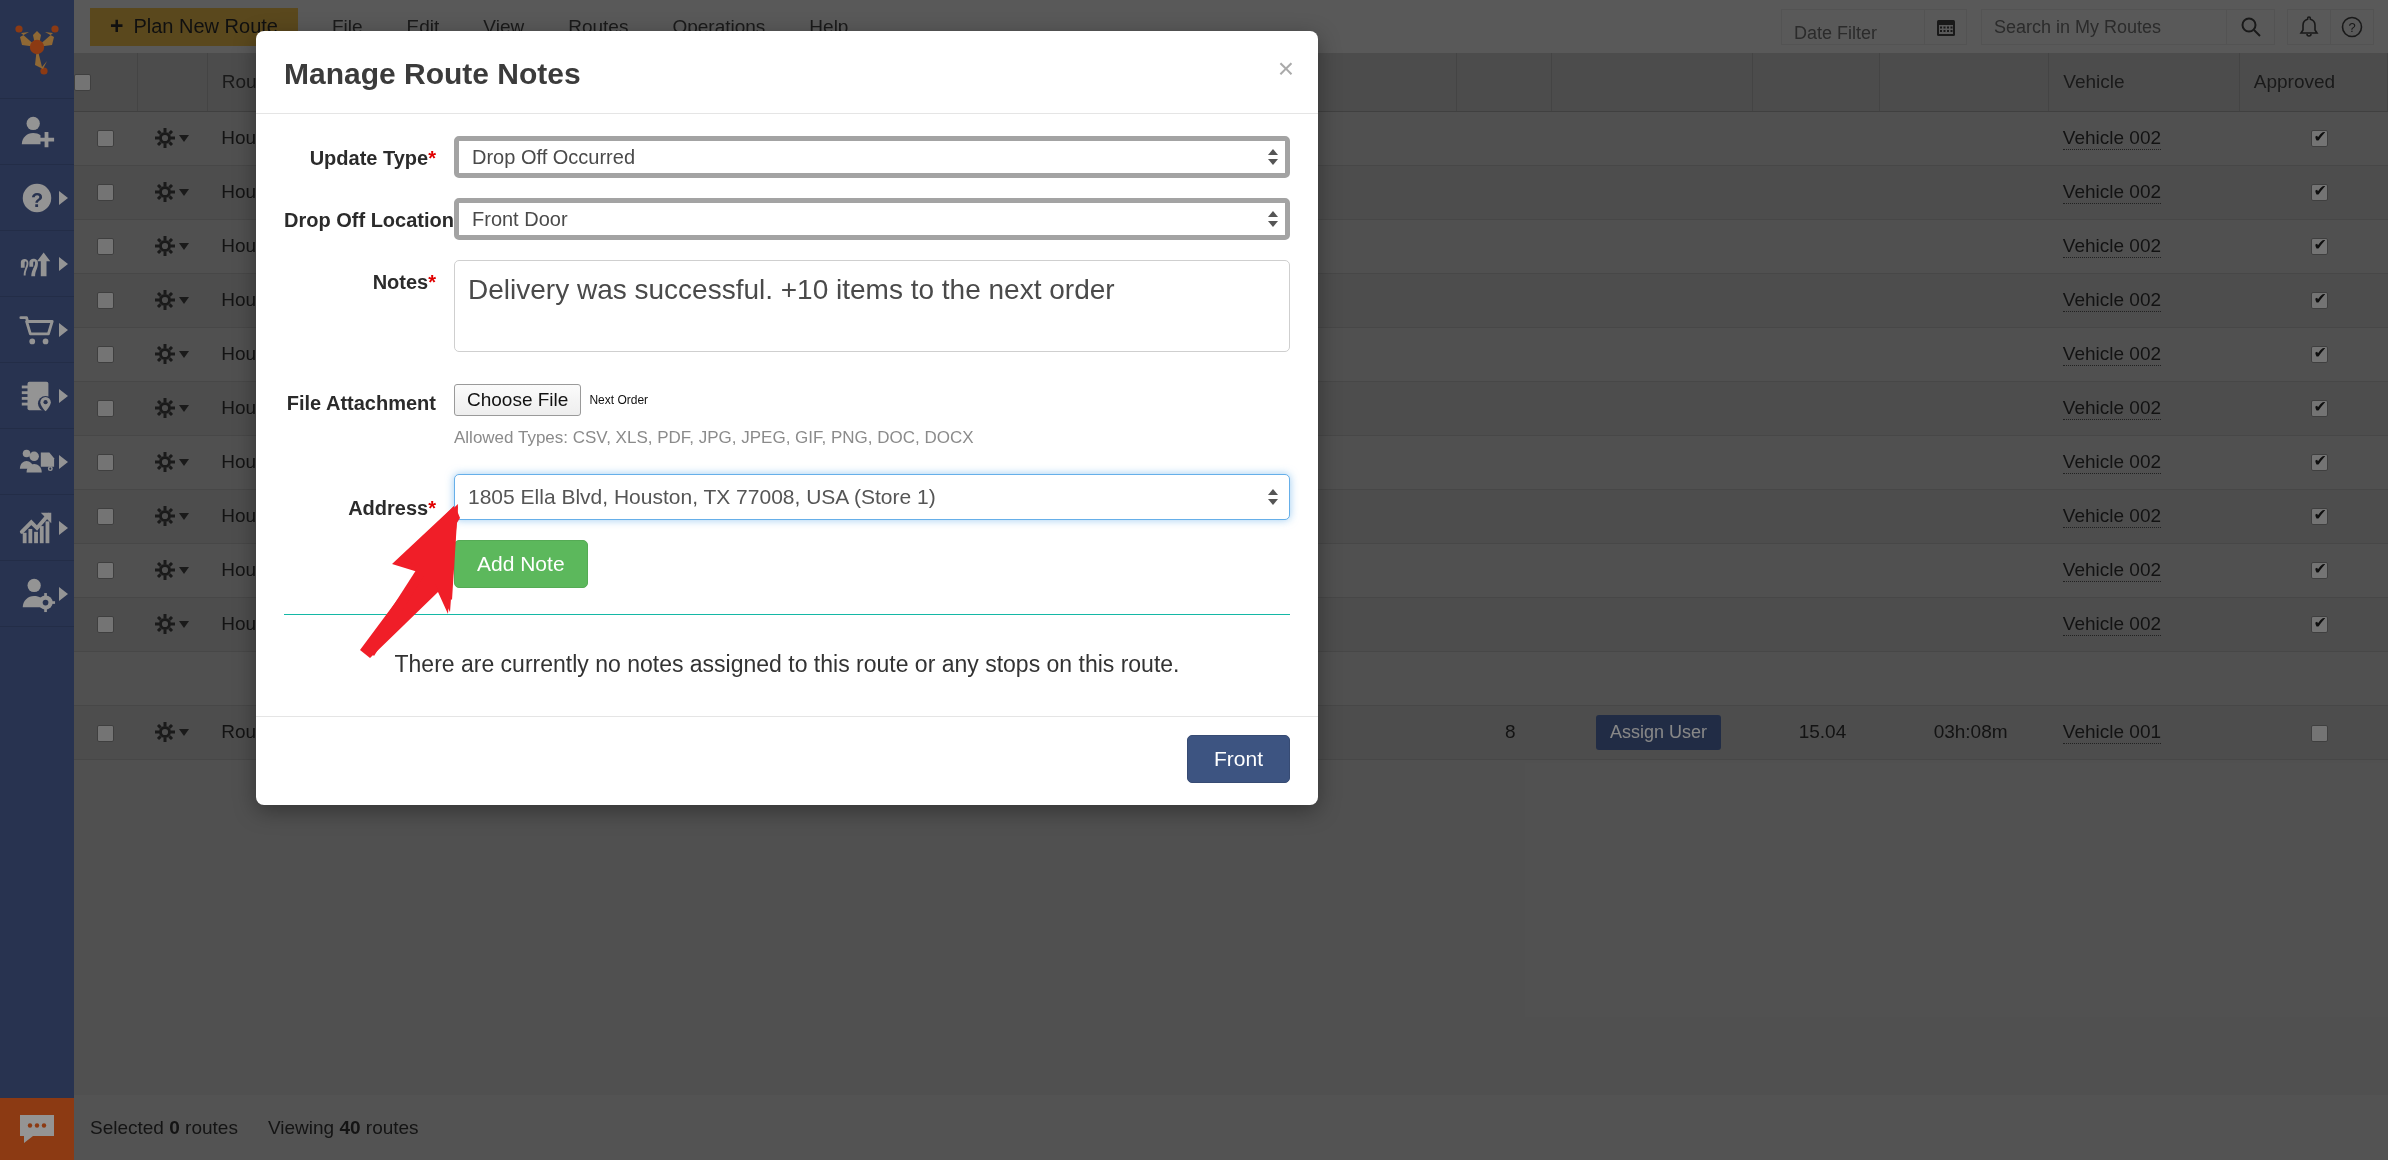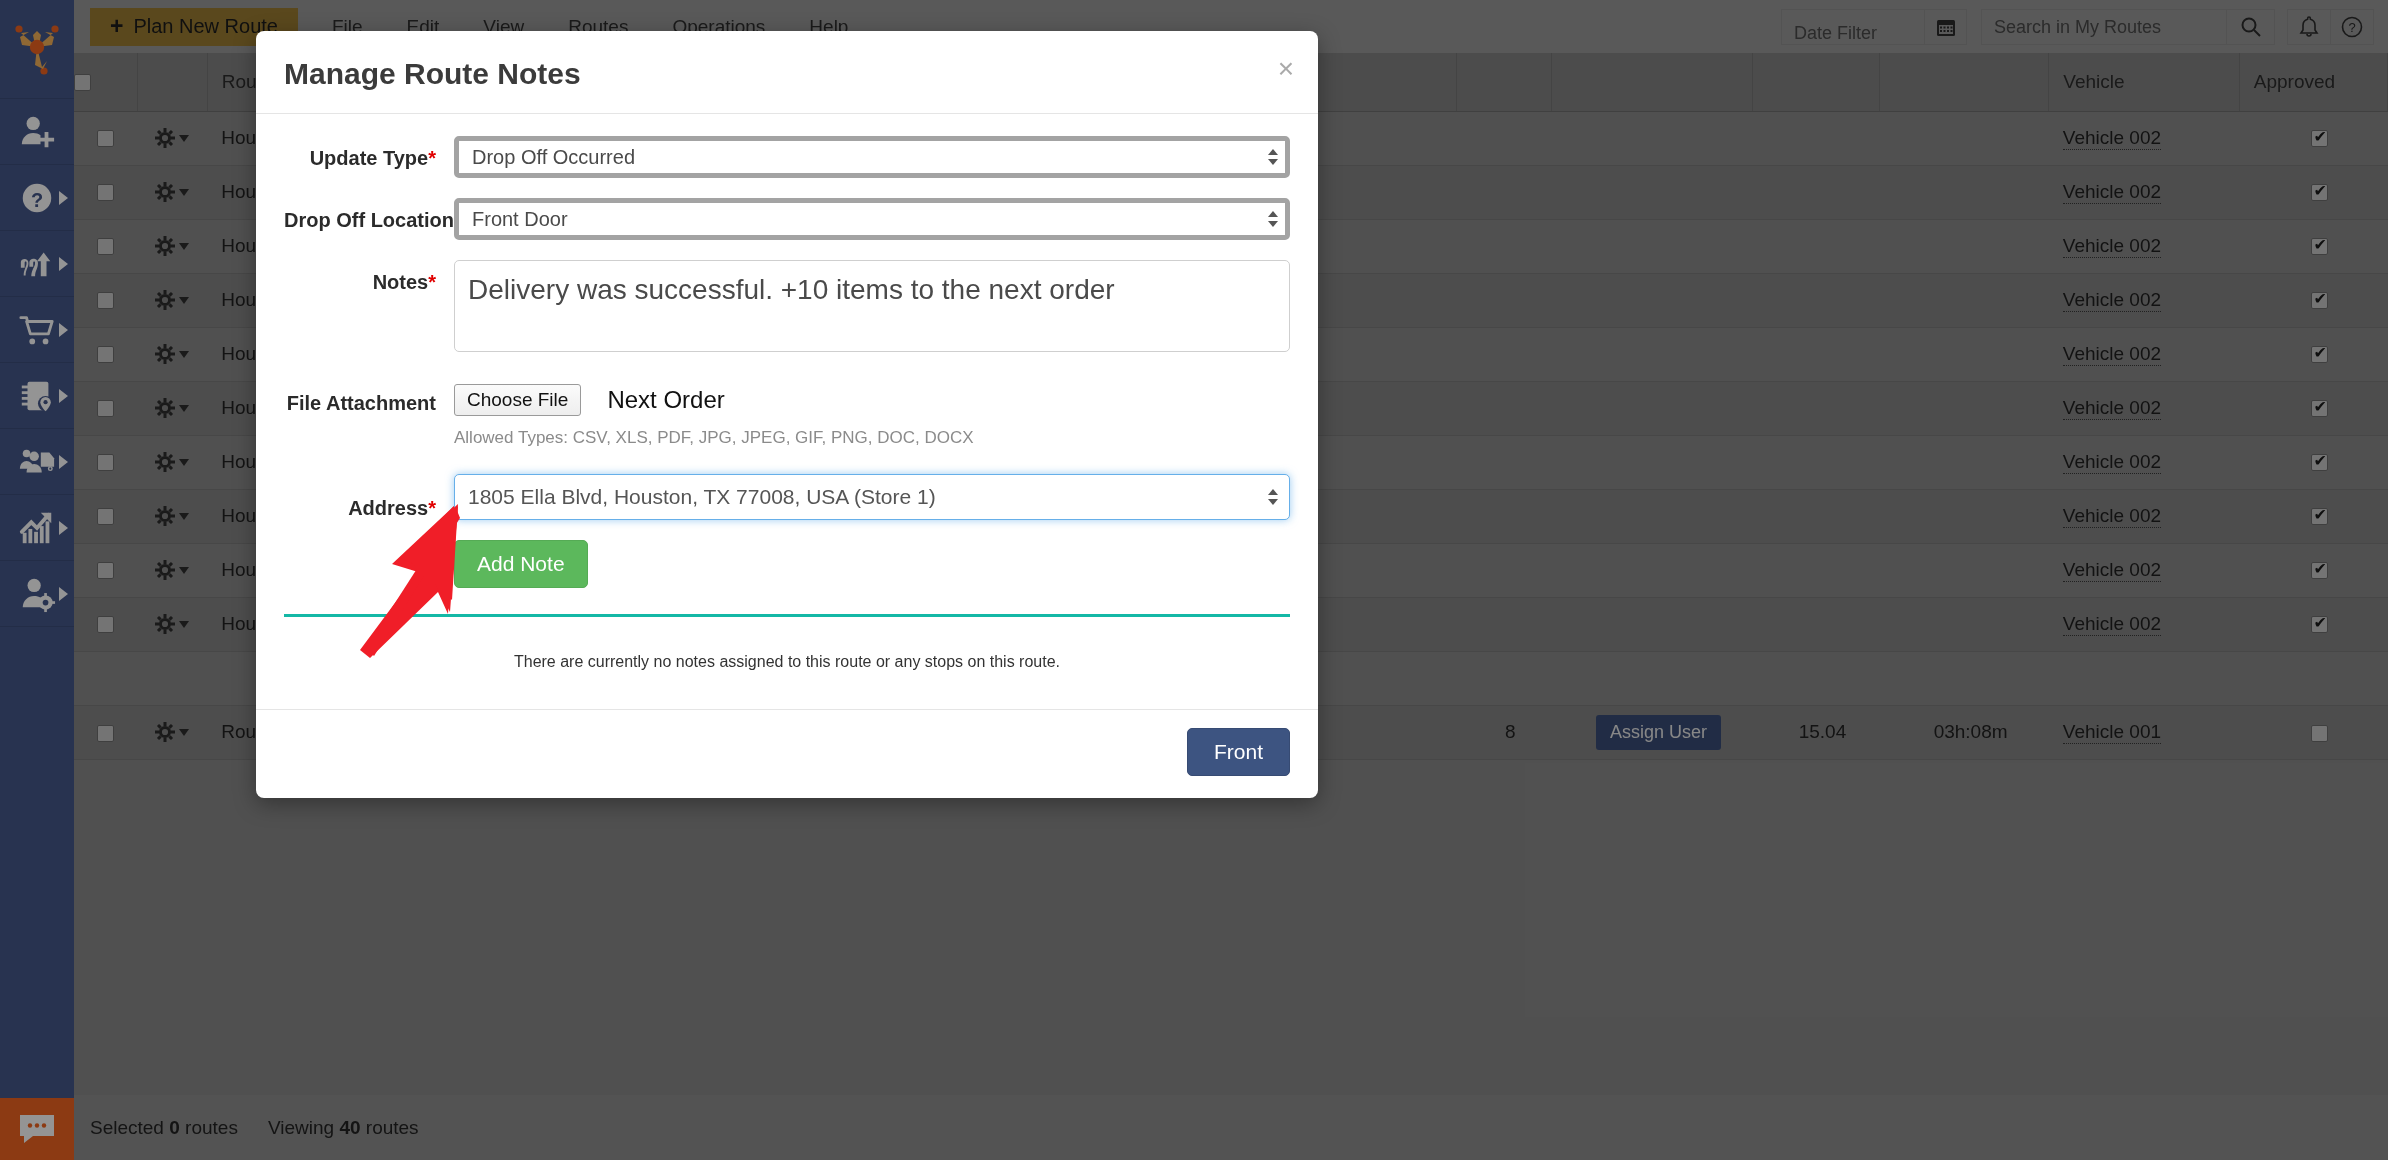--- a/index.html
+++ b/index.html
@@ -386,23 +386,23 @@
     border: 1px solid #9a9a9a;
     background: #eeeeee;
     background: linear-gradient(#fbfbfb, #eeeeee);
     border-radius: 3px;
     font-size: 19px;
     color: #111;
     padding: 4px 12px;
     cursor: pointer;
   }
   .file-name {
-    font-size: 24px;
+    font-size: 12px;
     color: #111;
-    margin-left: 26px;
+    margin-left: 8px;
     white-space: nowrap;
   }
   .allowed-types {
     font-size: 17px;
     color: #8b8b8b;
     margin-top: 12px;
   }
 
   .addnote-row {
     display: flex;
@@ -414,25 +414,25 @@
     border: 1px solid #55ab55;
     color: #ffffff;
     font-size: 21px;
     padding: 11px 22px;
     border-radius: 5px;
     cursor: pointer;
     font-family: "Liberation Sans", sans-serif;
   }
 
   .notes-empty {
-    border-top: 3px solid #14b8a6;
+    border-top: 1px solid #14b8a6;
     margin-top: 26px;
     padding: 36px 10px 30px 10px;
     text-align: center;
-    font-size: 16px;
+    font-size: 23px;
     color: #333;
   }
   .modal-footer {
     border-top: 1px solid #e5e5e5;
     padding: 18px 28px 22px 28px;
     display: flex;
     justify-content: flex-end;
   }
   .close-btn {
     background: #3d5481;

